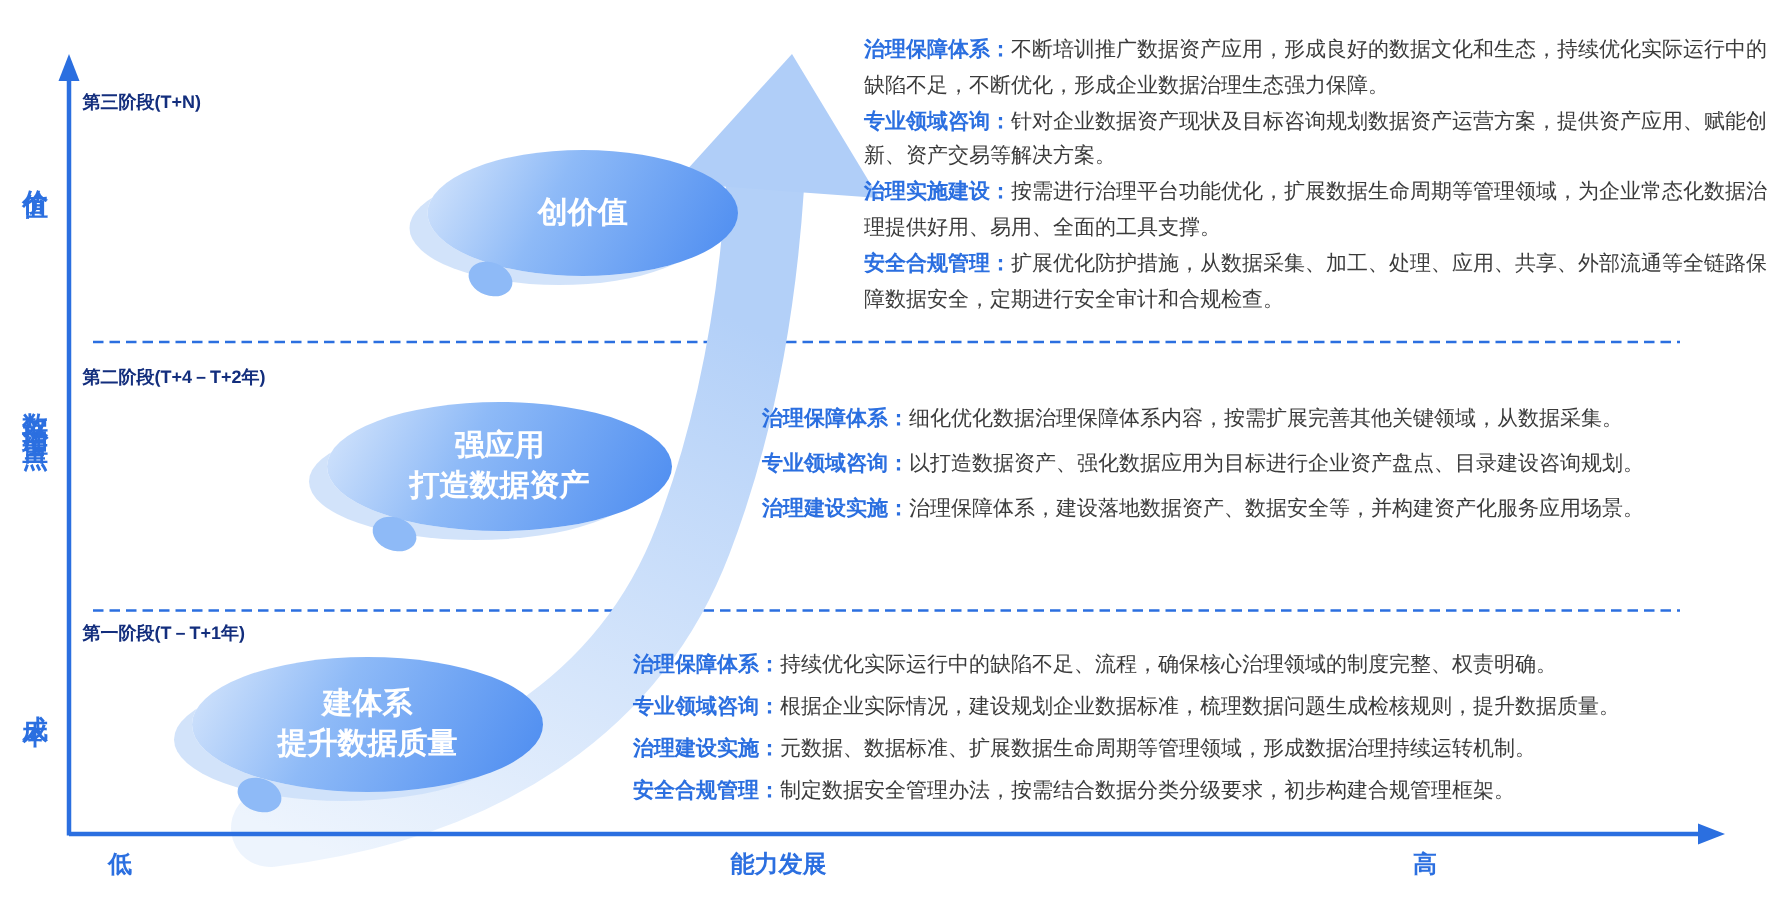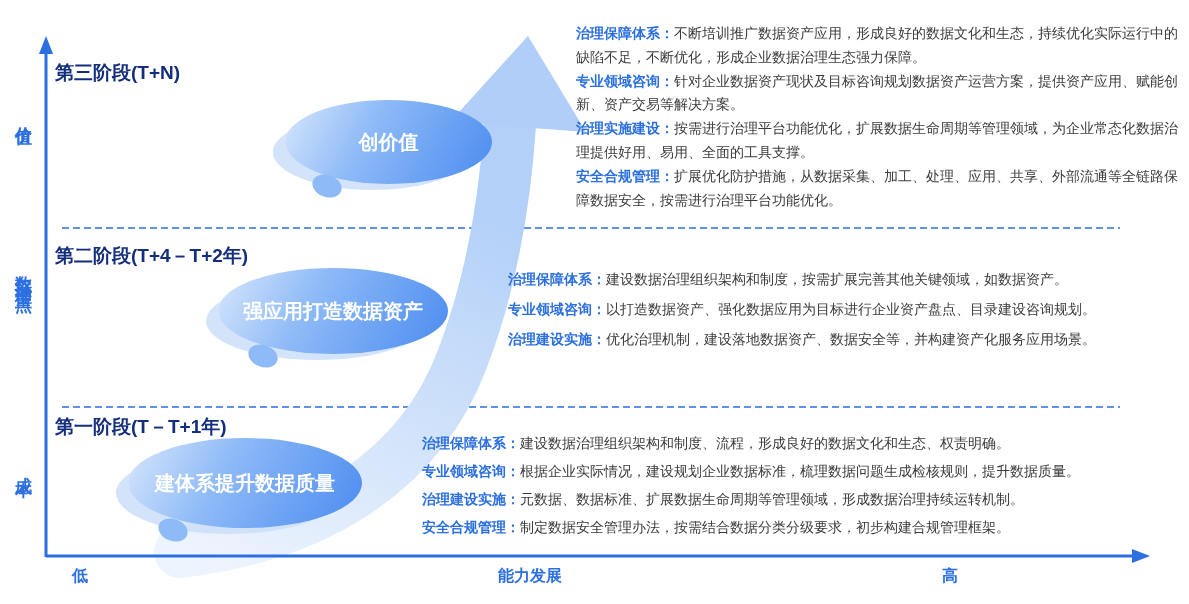--- a/index.html
+++ b/index.html
@@ -10,24 +10,24 @@
   .layer  { position:absolute; left:0; top:0; }
 
   .axis { stroke:var(--accent,#2b6fe0); stroke-width:3; }
   .axis-head { fill:var(--accent,#2b6fe0); }
   .dash { stroke:var(--accent,#2b6fe0); stroke-width:1.6; stroke-dasharray:7 4; }
 
   .ylab { position:absolute; left:12px; writing-mode:vertical-rl; text-orientation:upright;
           color:var(--accent,#2b6fe0); font-weight:700; font-size:17px; letter-spacing:4px; }
   .xlab { position:absolute; top:566px; color:var(--accent,#2b6fe0); font-weight:700; font-size:16px; }
 
-  .stage-label { position:absolute; font-size:19px; font-weight:700; color:var(--stage-label,#132e7d); }
+  .stage-label { position:absolute; font-size:12px; font-weight:700; color:var(--stage-label,#132e7d); }
 
   .bubble { position:absolute; border-radius:50%;
-            display:flex; flex-direction:row; align-items:center; justify-content:center;
+            display:flex; flex-direction:column; align-items:center; justify-content:center;
             color:#fff; font-weight:700; text-align:center;
             background:linear-gradient(118deg, var(--bubble-light,#d8e7fc) 0%, var(--bubble-mid,#8ebaf7) 40%, var(--bubble-deep,#4b8bf0) 100%);
             box-shadow:-16px 10px 0 -4px rgba(205,224,250,.9); }
   .bubble .tail { position:absolute; bottom:-13px; left:13%; width:30px; height:22px;
                   border-radius:50%; background:var(--bubble-mid,#8ebaf7); transform:rotate(20deg); }
   .bl1, .bl2 { font-size:20px; line-height:1.35; position:relative; z-index:1; }
 
   .desc { position:absolute; font-size:14px; }
   .desc p { margin:0;font-family:Liberation Serif, serif; }
   .desc .k { color:var(--accent,#2b6fe0); font-weight:700; }
@@ -60,21 +60,21 @@
     <polygon class="axis-head" points="46,36 39,54 53,54"></polygon>
     <line class="axis" x1="46" y1="556" x2="1136" y2="556"></line>
     <polygon class="axis-head" points="1150,556 1132,549 1132,563"></polygon>
   </svg>
 
   <div class="ylab" style="top:112px">价值</div>
   <div class="ylab" style="top:262px">数据治理重点</div>
   <div class="ylab" style="top:463px">成本</div>
 
   <div class="xlab" style="left:72px">低</div>
-  <div class="xlab" style="left:498px">能力发展</div>
+  <div class="xlab" style="left:487px">能力发展</div>
   <div class="xlab" style="left:942px">高</div>
 
   <div class="stage-label" style="left:55px;top:60px">第三阶段(T+N)</div>
   <div class="stage-label" style="left:55px;top:243px">第二阶段(T+4－T+2年)</div>
   <div class="stage-label" style="left:55px;top:414px">第一阶段(T－T+1年)</div>
 
   <div class="bubble" style="left:285px;top:100px;width:207px;height:84px">
     <span class="tail"></span>
     <div class="bl1">创价值</div>
   </div>
@@ -86,29 +86,29 @@
   <div class="bubble" style="left:128px;top:438px;width:234px;height:90px">
     <span class="tail"></span>
     <div class="bl1">建体系</div>
     <div class="bl2">提升数据质量</div>
   </div>
 
   <div class="desc d3">
     <p><span class="k">治理保障体系：</span><span class="v">不断培训推广数据资产应用，形成良好的数据文化和生态，持续优化实际运行中的缺陷不足，不断优化，形成企业数据治理生态强力保障。</span></p>
     <p><span class="k">专业领域咨询：</span><span class="v">针对企业数据资产现状及目标咨询规划数据资产运营方案，提供资产应用、赋能创新、资产交易等解决方案。</span></p>
     <p><span class="k">治理实施建设：</span><span class="v">按需进行治理平台功能优化，扩展数据生命周期等管理领域，为企业常态化数据治理提供好用、易用、全面的工具支撑。</span></p>
-    <p><span class="k">安全合规管理：</span><span class="v">扩展优化防护措施，从数据采集、加工、处理、应用、共享、外部流通等全链路保障数据安全，按需进行治理平台功能优化。</span></p>
+    <p><span class="k">安全合规管理：</span><span class="v">扩展优化防护措施，从数据采集、加工、处理、应用、共享、外部流通等全链路保障数据安全，定期进行安全审计和合规检查。</span></p>
   </div>
 
   <div class="desc d2 nowrap">
-    <p><span class="k">治理保障体系：</span><span class="v">建设数据治理组织架构和制度，按需扩展完善其他关键领域，如数据资产。</span></p>
+    <p><span class="k">治理保障体系：</span><span class="v">细化优化数据治理保障体系内容，按需扩展完善其他关键领域，从数据采集。</span></p>
     <p><span class="k">专业领域咨询：</span><span class="v">以打造数据资产、强化数据应用为目标进行企业资产盘点、目录建设咨询规划。</span></p>
-    <p><span class="k">治理建设实施：</span><span class="v">优化治理机制，建设落地数据资产、数据安全等，并构建资产化服务应用场景。</span></p>
+    <p><span class="k">治理建设实施：</span><span class="v">治理保障体系，建设落地数据资产、数据安全等，并构建资产化服务应用场景。</span></p>
   </div>
 
   <div class="desc d1 nowrap">
-    <p><span class="k">治理保障体系：</span><span class="v">建设数据治理组织架构和制度、流程，形成良好的数据文化和生态、权责明确。</span></p>
+    <p><span class="k">治理保障体系：</span><span class="v">持续优化实际运行中的缺陷不足、流程，确保核心治理领域的制度完整、权责明确。</span></p>
     <p><span class="k">专业领域咨询：</span><span class="v">根据企业实际情况，建设规划企业数据标准，梳理数据问题生成检核规则，提升数据质量。</span></p>
     <p><span class="k">治理建设实施：</span><span class="v">元数据、数据标准、扩展数据生命周期等管理领域，形成数据治理持续运转机制。</span></p>
     <p><span class="k">安全合规管理：</span><span class="v">制定数据安全管理办法，按需结合数据分类分级要求，初步构建合规管理框架。</span></p>
   </div>
 
 </div>
 
 </body></html>

